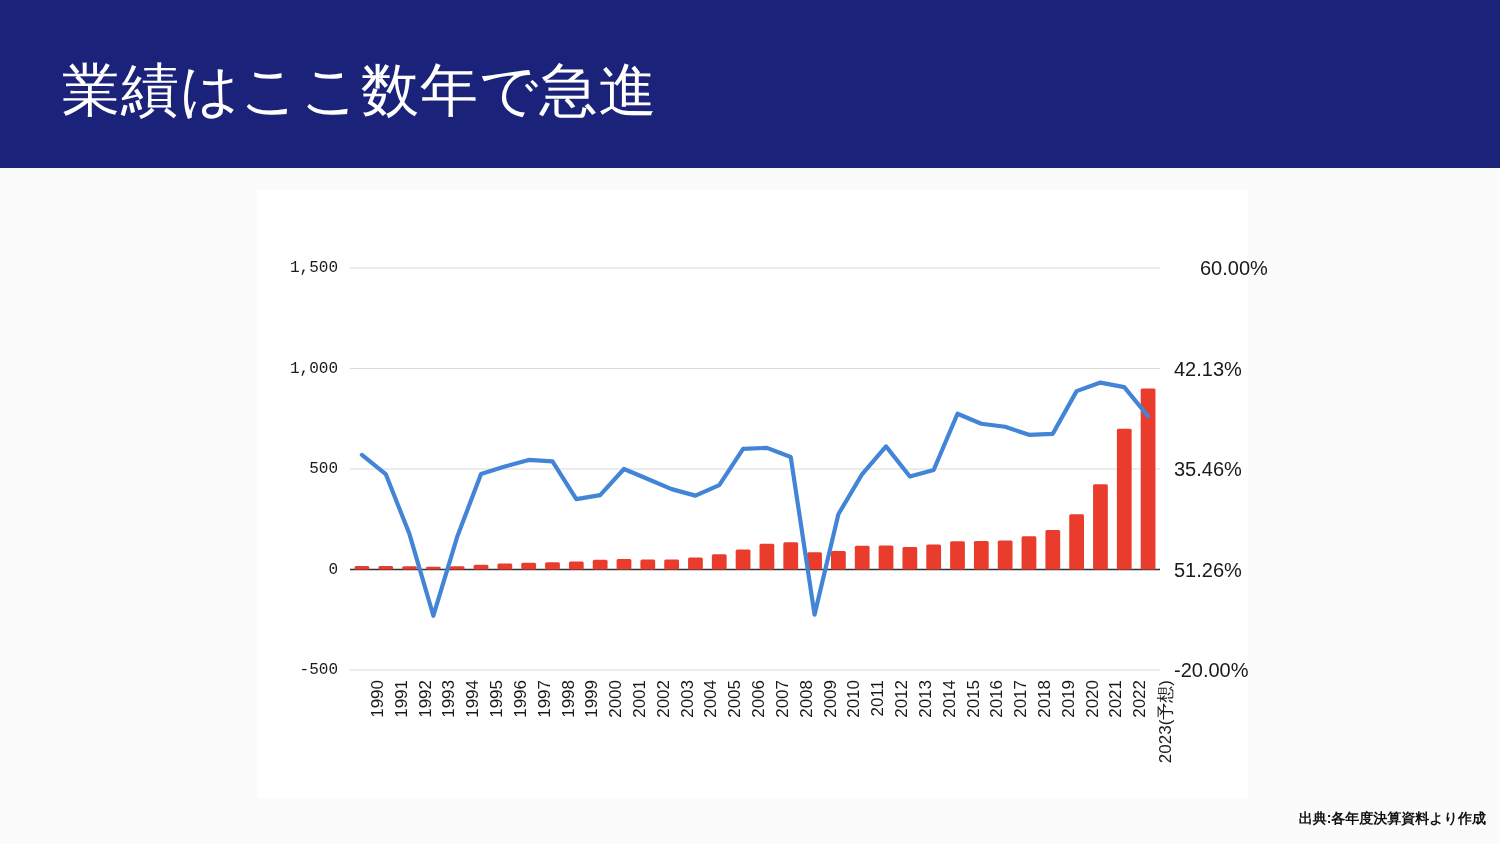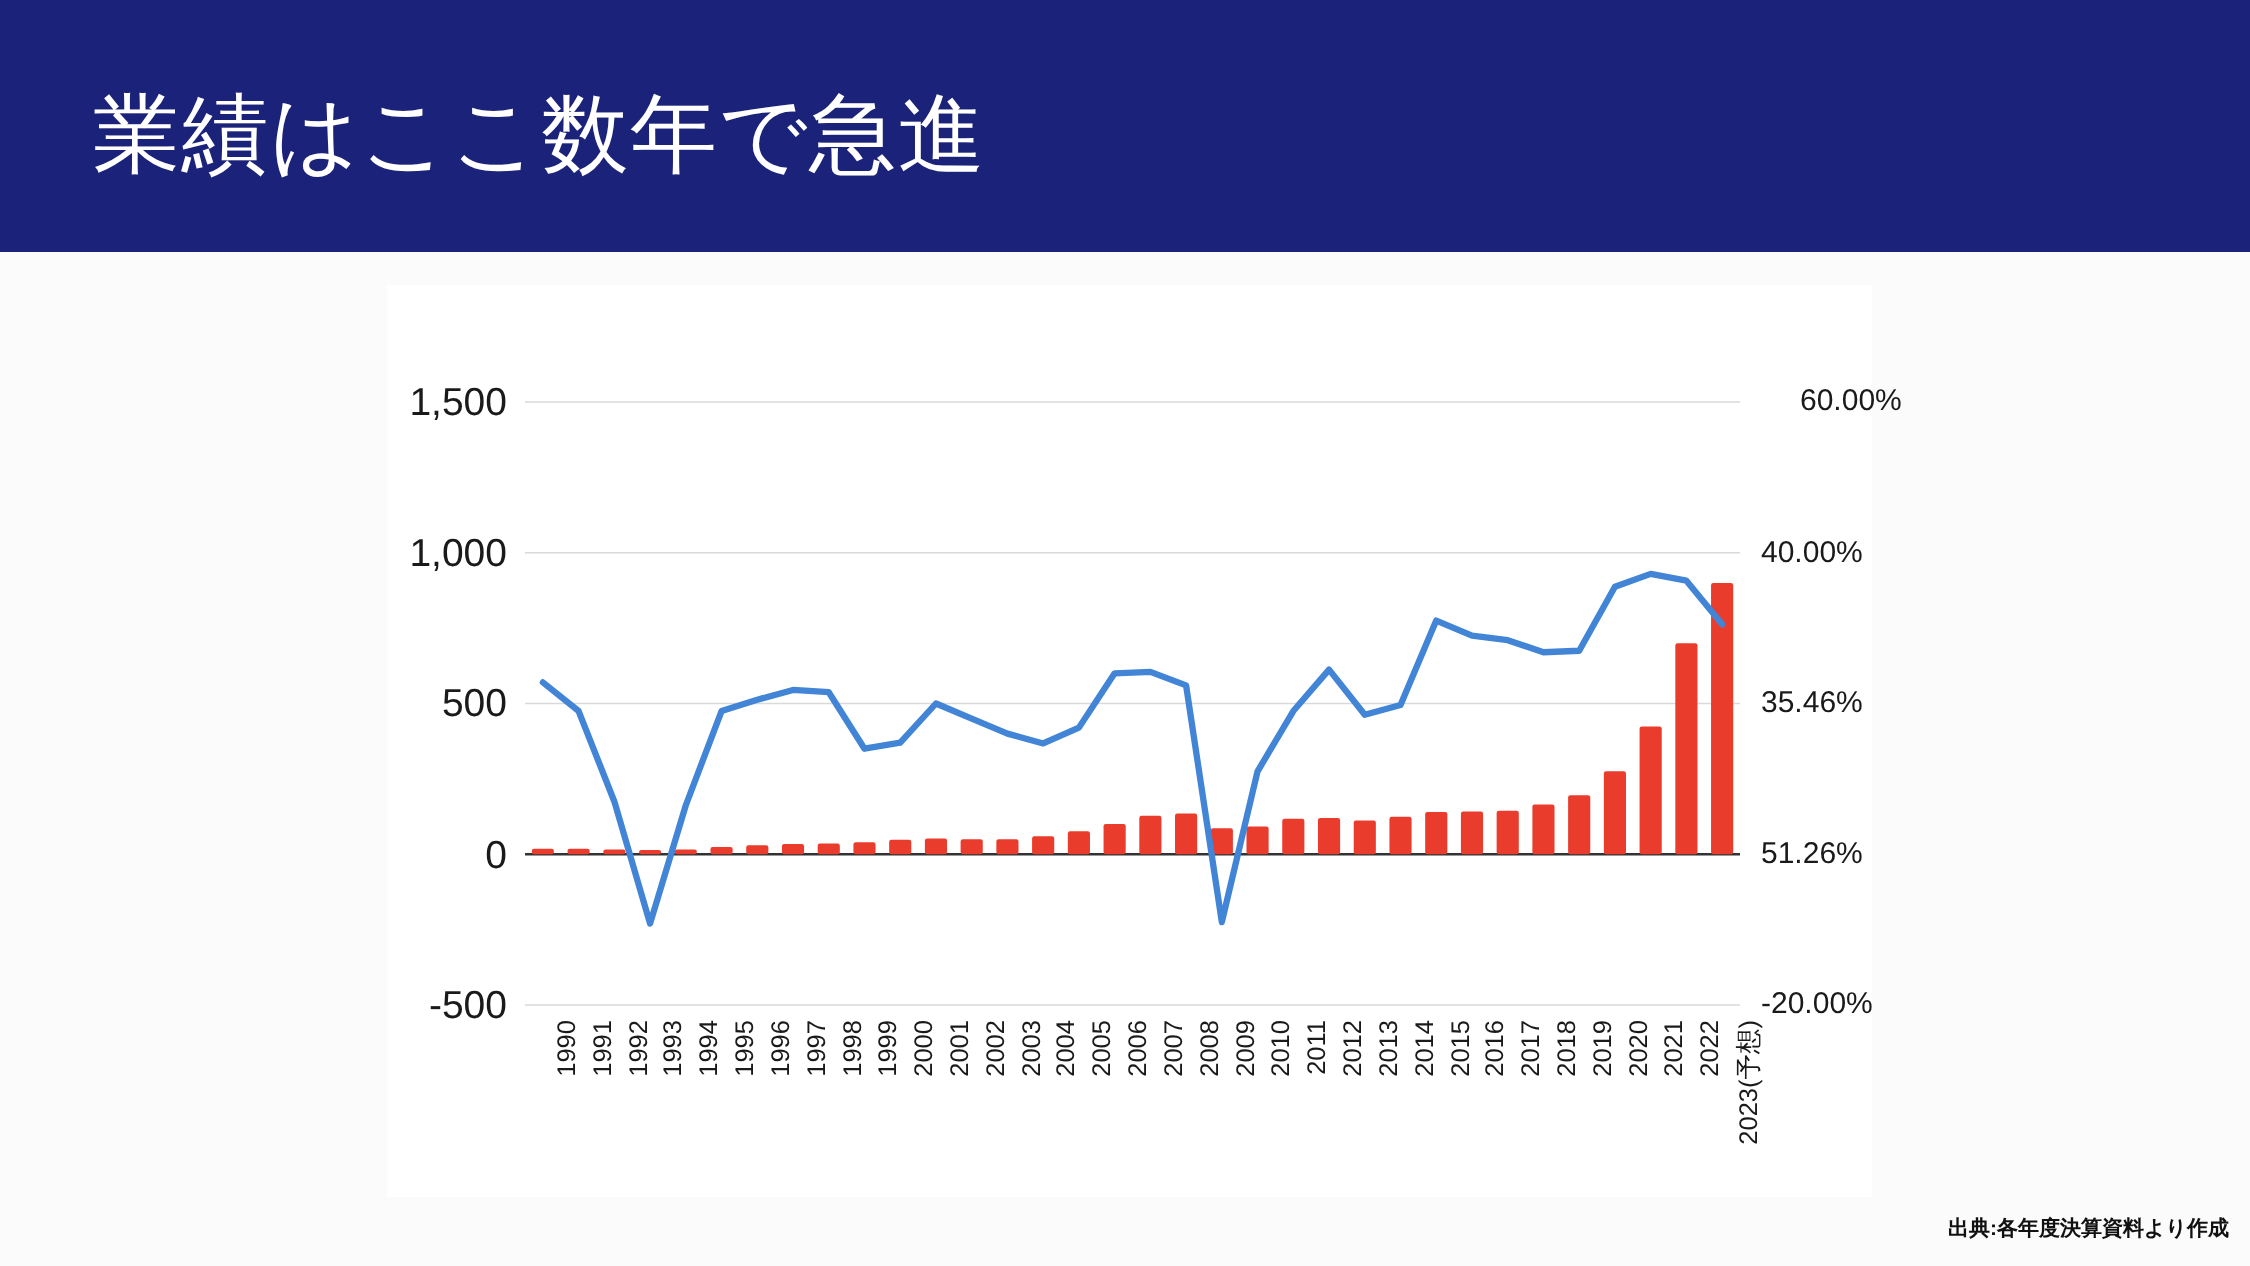--- a/index.html
+++ b/index.html
@@ -54,21 +54,21 @@
     position: absolute;
     left: 92px; top: 78px;
     width: 810px; height: 402px;
   }
   #plot-svg { position: absolute; left: 0; top: 0; width: 810px; height: 402px; overflow: visible; }
 
   
   .axis-label-left {
     position: absolute; right: 100%; margin-right: 12px;
     transform: translateY(-50%);
-    font-size: 26px; color: #1a1a1a; white-space: nowrap;
+    font-size: 16px; color: #1a1a1a; white-space: nowrap; font-family: Liberation Mono, monospace;
   }
   .axis-label-right {
     position: absolute; left: 100%; margin-left: 14px;
     transform: translateY(-50%);
     font-size: 20px; color: #1a1a1a; white-space: nowrap;
   }
   .xtick {
     position: absolute;
     top: 100%;
     font-size: 17px; color: #1a1a1a; white-space: nowrap;
@@ -146,21 +146,21 @@
             <polyline points="11.911764705882353,186.93000000000004 35.73529411764706,206.025 59.55882352941177,266.325 83.38235294117648,347.73 107.20588235294117,268.8375 131.02941176470588,206.025 154.85294117647058,198.4875 178.6764705882353,191.955 202.5,193.46249999999998 226.32352941176472,231.15 250.14705882352942,227.13000000000002 273.97058823529414,201 297.79411764705884,211.05 321.61764705882354,221.1 345.44117647058823,227.6325 369.2647058823529,217.08 393.0882352941177,180.89999999999998 416.9117647058824,179.895 440.7352941176471,188.94 464.55882352941177,346.725 488.38235294117646,246.225 512.2058823529412,206.025 536.0294117647059,178.3875 559.8529411764706,208.5375 583.6764705882354,202.00500000000002 607.5,145.72500000000002 631.3235294117648,155.77499999999998 655.1470588235294,158.79000000000002 678.9705882352941,166.83 702.7941176470589,165.825 726.6176470588235,123.11250000000001 750.4411764705883,114.57 774.2647058823529,119.09250000000003 798.0882352941177,148.2375" fill="none" stroke="#4285d6" stroke-width="4.2" stroke-linejoin="round" stroke-linecap="round"></polyline>
           </svg>
       <div class="axis-label-left" style="top: 402px;">-500</div>
           <div class="axis-label-left" style="top: 301.5px;">0</div>
           <div class="axis-label-left" style="top: 201px;">500</div>
           <div class="axis-label-left" style="top: 100.5px;">1,000</div>
           <div class="axis-label-left" style="top: 0px;">1,500</div>
           <div class="axis-label-right" style="top: 402px; text-align: right;">-20.00%</div>
           <div class="axis-label-right" style="top: 301.5px;">51.26%</div>
           <div class="axis-label-right" style="top: 201px;">35.46%</div>
-          <div class="axis-label-right" style="top: 100.5px;">40.00%</div>
+          <div class="axis-label-right" style="top: 100.5px;">42.13%</div>
           <div class="axis-label-right" style="top: 0px; margin-left: 40px;">60.00%</div>
           <div class="xtick" style="left: 17.9118px;"><span class="xtick-inner">1990</span></div>
           <div class="xtick" style="left: 41.7353px;"><span class="xtick-inner">1991</span></div>
           <div class="xtick" style="left: 65.5588px;"><span class="xtick-inner">1992</span></div>
           <div class="xtick" style="left: 89.3824px;"><span class="xtick-inner">1993</span></div>
           <div class="xtick" style="left: 113.206px;"><span class="xtick-inner">1994</span></div>
           <div class="xtick" style="left: 137.029px;"><span class="xtick-inner">1995</span></div>
           <div class="xtick" style="left: 160.853px;"><span class="xtick-inner">1996</span></div>
           <div class="xtick" style="left: 184.676px;"><span class="xtick-inner">1997</span></div>
           <div class="xtick" style="left: 208.5px;"><span class="xtick-inner">1998</span></div>

